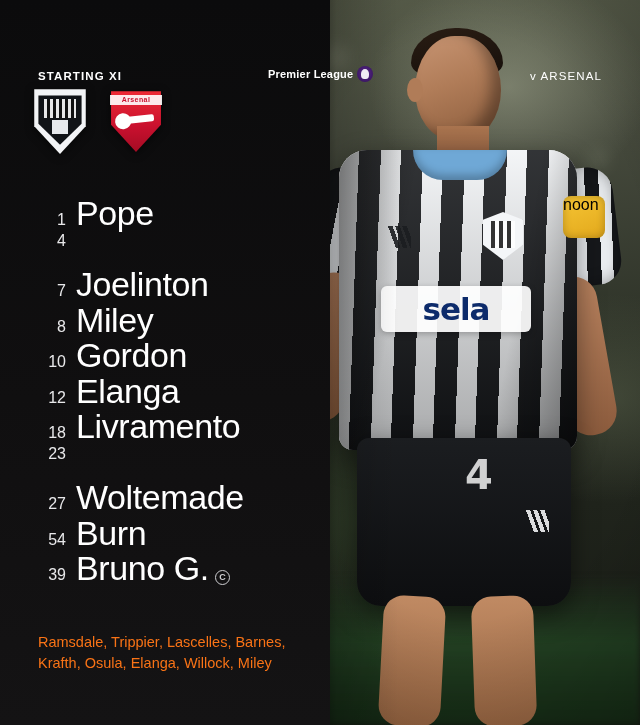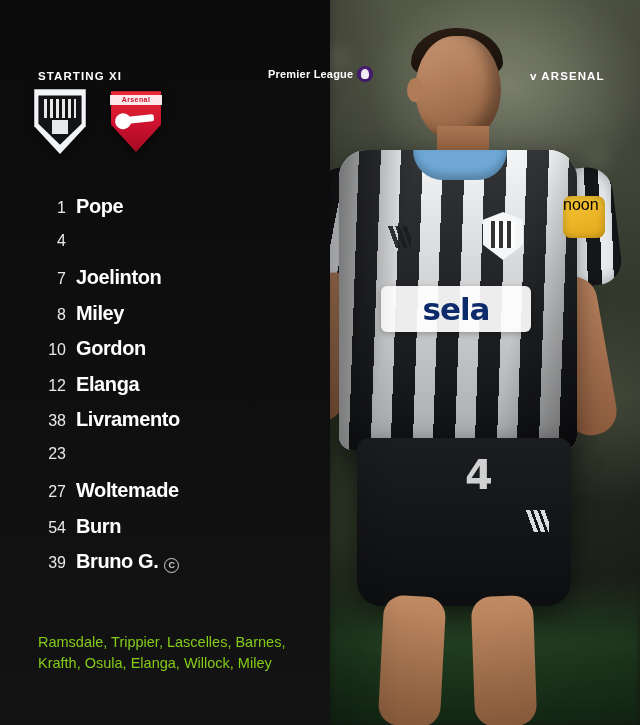--- a/index.html
+++ b/index.html
@@ -263,21 +263,21 @@
     color: #ffffff;
     font-size: 11.5px;
     font-weight: 700;
     letter-spacing: 1.1px;
   }
   .hdr-right {
     position: absolute;
     left: 530px; top: 28px;
     color: #ffffff;
     font-size: 11.5px;
-    font-weight: 700;
+    font-weight: 400;
     letter-spacing: 1.1px;
   }
   .hdr-center {
     position: absolute;
     left: 268px; top: 24px;
     display: flex;
     align-items: center;
     gap: 4px;
     color: #fff;
     font-size: 11px;
@@ -404,22 +404,22 @@
     width: 66px;
     text-align: right;
     padding-right: 10px;
     color: #e8e8ea;
     font-size: 16px;
     font-weight: 400;
     font-family: "Liberation Sans", sans-serif;
   }
   .name {
     color: #ffffff;
-    font-size: 20px;
-    font-weight: 700;
+    font-size: 34px;
+    font-weight: 400;
     letter-spacing: -0.4px;
     line-height: 1;
     font-family: "Liberation Sans", sans-serif;
   }
   .captain {
     display: inline-block;
     margin-left: 6px;
     width: 13px; height: 13px;
     border: 1.4px solid #cfcfd2;
     border-radius: 50%;
@@ -429,21 +429,21 @@
     text-align: center;
     font-weight: 700;
     vertical-align: 4px;
   }
 
   
   .subs {
     position: absolute;
     left: 38px; top: 632px;
     width: 270px;
-    color: #84cc16;
+    color: #f97316;
     font-size: 14.5px;
     line-height: 21px;
     font-weight: 400;
   }
 </style>
 </head>
 <body>
 
 <div id="card">
 
@@ -530,21 +530,21 @@
       <div class="num">10</div>
       <div class="name">Gordon</div>
     </div>
 
     <div class="row">
       <div class="num">12</div>
       <div class="name">Elanga</div>
     </div>
 
     <div class="row">
-      <div class="num">38</div>
+      <div class="num">18</div>
       <div class="name">Livramento</div>
     </div>
 
     <div class="row">
       <div class="num">23</div>
     </div>
 
     <div class="row">
       <div class="num">27</div>
       <div class="name">Woltemade</div>

